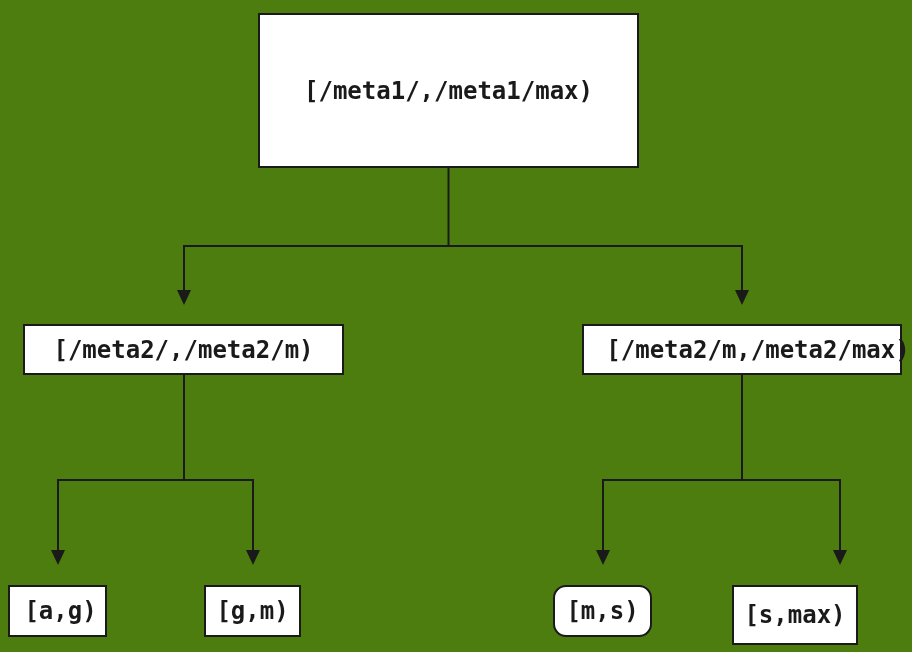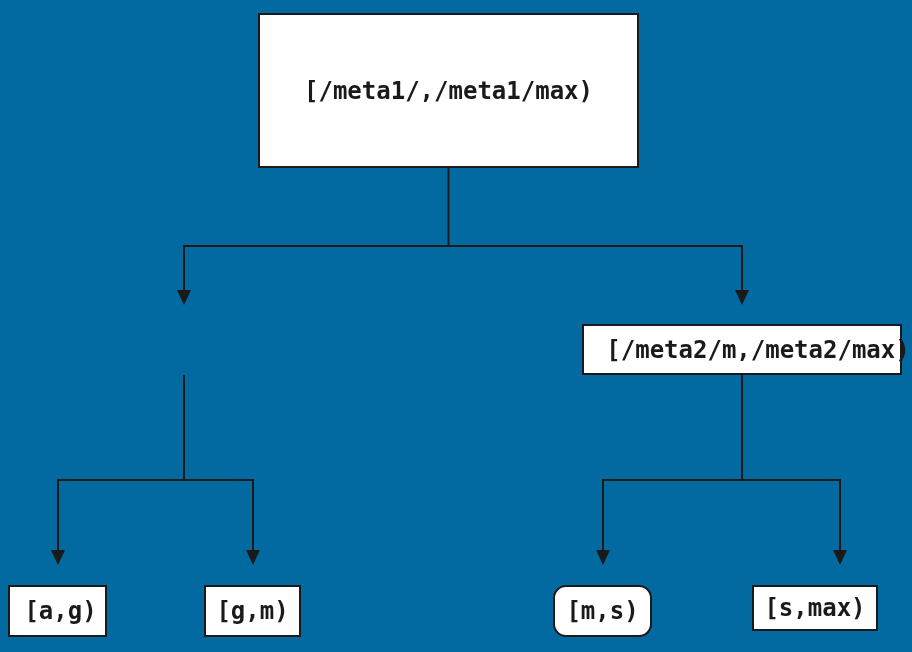--- a/index.html
+++ b/index.html
@@ -4,21 +4,21 @@
 <style>
   html, body {
     margin: 0;
     padding: 0;
     background: #ffffff;
   }
   .canvas {
     position: relative;
     width: 912px;
     height: 652px;
-    background: #0369a1;
+    background: #4d7c0f;
     font-family: "DejaVu Sans Mono", "Liberation Mono", monospace;
     overflow: hidden;
   }
   .edges {
     position: absolute;
     left: 0;
     top: 0;
     width: 912px;
     height: 652px;
   }
@@ -35,21 +35,21 @@
     color: #1a1a1a;
     white-space: nowrap;
     letter-spacing: 0;
   }
   .node-root   { left: 258px; top: 13px;  width: 381px; height: 155px; }
   .node-l2a    { left: 23px;  top: 324px; width: 321px; height: 51px;  }
   .node-l2b    { left: 582px; top: 324px; width: 320px; height: 51px; padding-left: 32px;  }
   .node-leaf1  { left: 8px;   top: 585px; width: 99px;  height: 52px; padding-left: 6px;  }
   .node-leaf2  { left: 204px; top: 585px; width: 97px;  height: 52px; text-align: center;  }
   .node-leaf3  { left: 553px; top: 585px; width: 99px;  height: 52px; border-radius: 13px;  }
-  .node-leaf4  { left: 752px; top: 585px; width: 126px; height: 46px;  }
+  .node-leaf4  { left: 732px; top: 585px; width: 126px; height: 60px;  }
 </style>
 </head>
 <body>
 
 <div class="canvas">
 
   <svg class="edges" viewBox="0 0 912 652" xmlns="http://www.w3.org/2000/svg">
 
     <path d="M448.5,168 V246" fill="none" stroke="#1a1a1a" stroke-width="2"></path>
 
@@ -67,20 +67,23 @@
 
     <path d="M603,551 V480 H840 V551" fill="none" stroke="#1a1a1a" stroke-width="2"></path>
     <polygon points="596,550 610,550 603,565" fill="#1a1a1a"></polygon>
     <polygon points="833,550 847,550 840,565" fill="#1a1a1a"></polygon>
   </svg>
 
   <div class="node node-root">
     <span>[/meta1/,/meta1/max)</span>
   </div>
 
+  <div class="node node-l2a">
+    <span>[/meta2/,/meta2/m)</span>
+  </div>
 
   <div class="node node-l2b">
     <span>[/meta2/m,/meta2/max)</span>
   </div>
 
   <div class="node node-leaf1">
     <span>[a,g)</span>
   </div>
 
   <div class="node node-leaf2">

